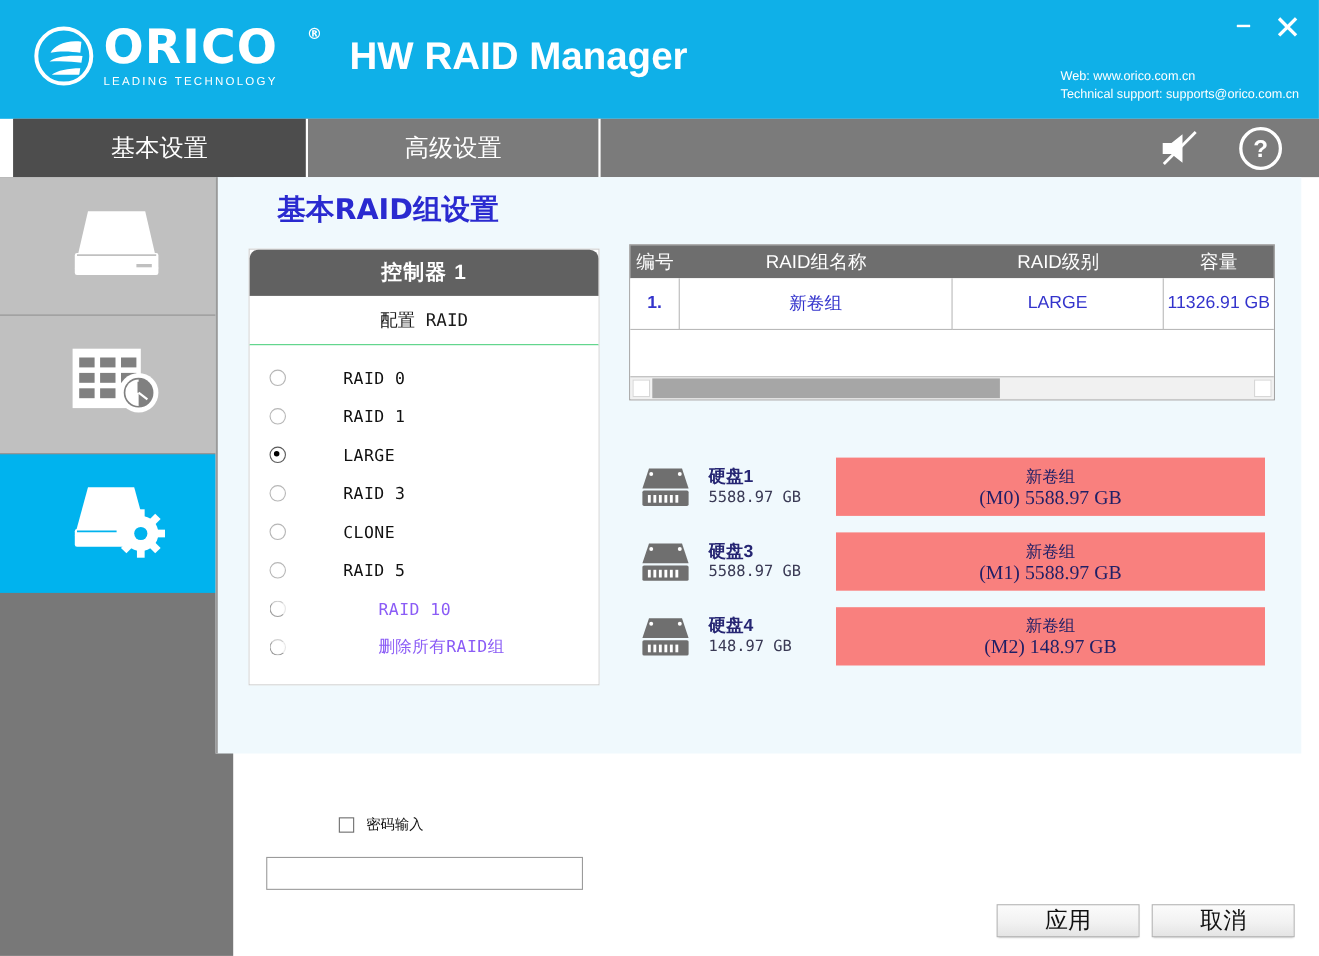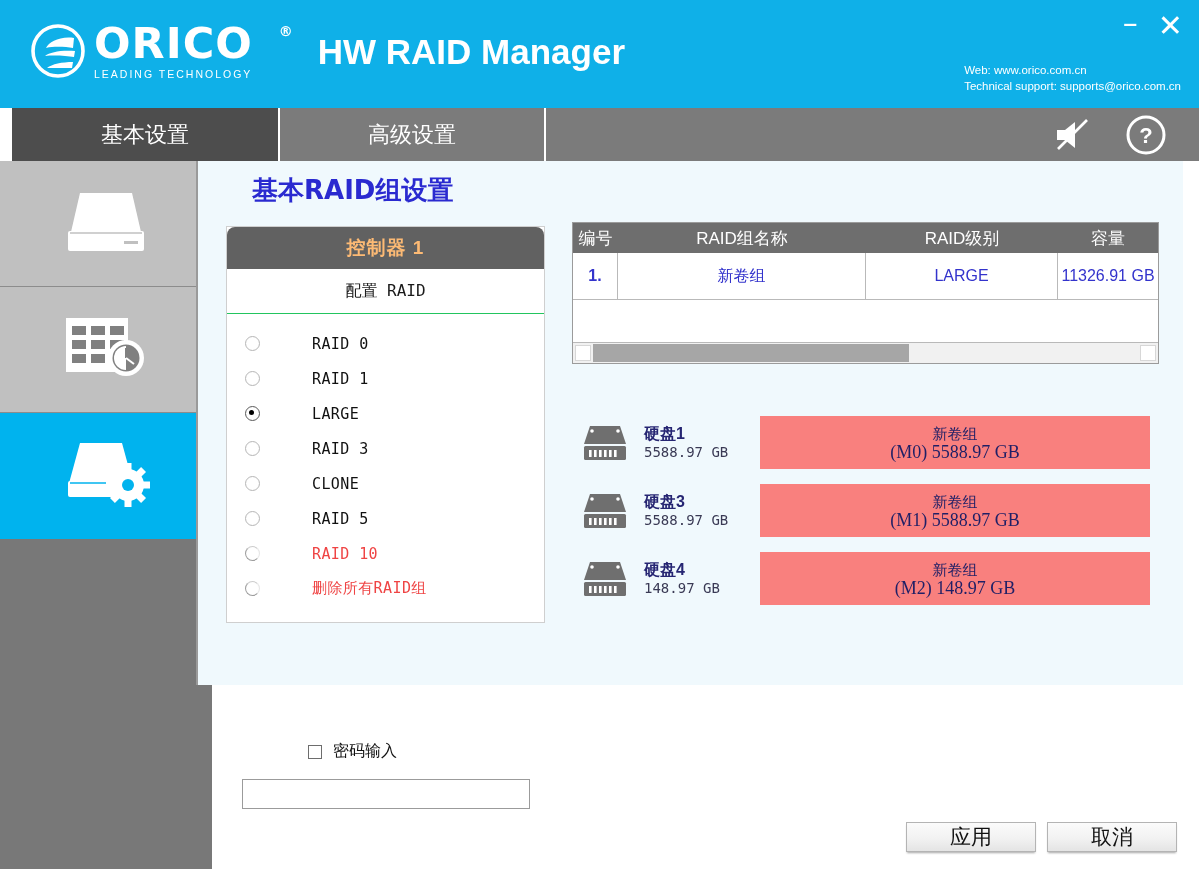--- a/index.html
+++ b/index.html
@@ -209,21 +209,21 @@
     left: 28px; top: 65px;
     width: 319px;
     background: #ffffff;
     border: 1px solid #cfcfcf;
     box-sizing: border-box;
   }
   .card-head {
     height: 42px;
     background: #616161;
     border-radius: 8px 8px 0 0;
-    color: #fdba74;
+    color: #ffffff;
     display: flex;
     align-items: center;
     justify-content: center;
     font-family: "Liberation Sans", "DejaVu Sans", sans-serif;
     font-size: 19px;
     font-weight: 700;
     letter-spacing: 1px;
   }
   .card-sub {
     height: 44px;
@@ -267,40 +267,40 @@
     border-radius: 50%;
     background: #000000;
   }
   .radio.dim { border-color: #9e9e9e; border-right-color: #e6e6e6; border-top-color: #cdcdcd; }
   .radio-label {
     font-family: "DejaVu Sans Mono", "Liberation Mono", monospace;
     font-size: 15px;
     color: #111111;
     letter-spacing: 0.4px;
   }
-  .radio-row.disabled .radio-label { color: #ef4444; }
+  .radio-row.disabled .radio-label { color: #8b5cf6; margin-left: 32px; }
 
   
   .pwd-row {
     position: absolute;
     left: 110px; top: 580px;
     display: flex;
     align-items: center;
     cursor: pointer;
   }
   .checkbox {
     width: 14px; height: 14px;
     border: 1px solid #6d6d6d;
     background: #ffffff;
     margin-right: 11px;
     box-sizing: border-box;
   }
   .pwd-label {
     font-family: Liberation Mono, monospace;
-    font-size: 16px;
+    font-size: 13px;
     color: #111111;
   }
   .pwd-input {
     position: absolute;
     left: 44px; top: 618px;
     width: 288px; height: 30px;
     background: #ffffff;
     border: 1px solid #9b9b9b;
     box-sizing: border-box;
     outline: none;

